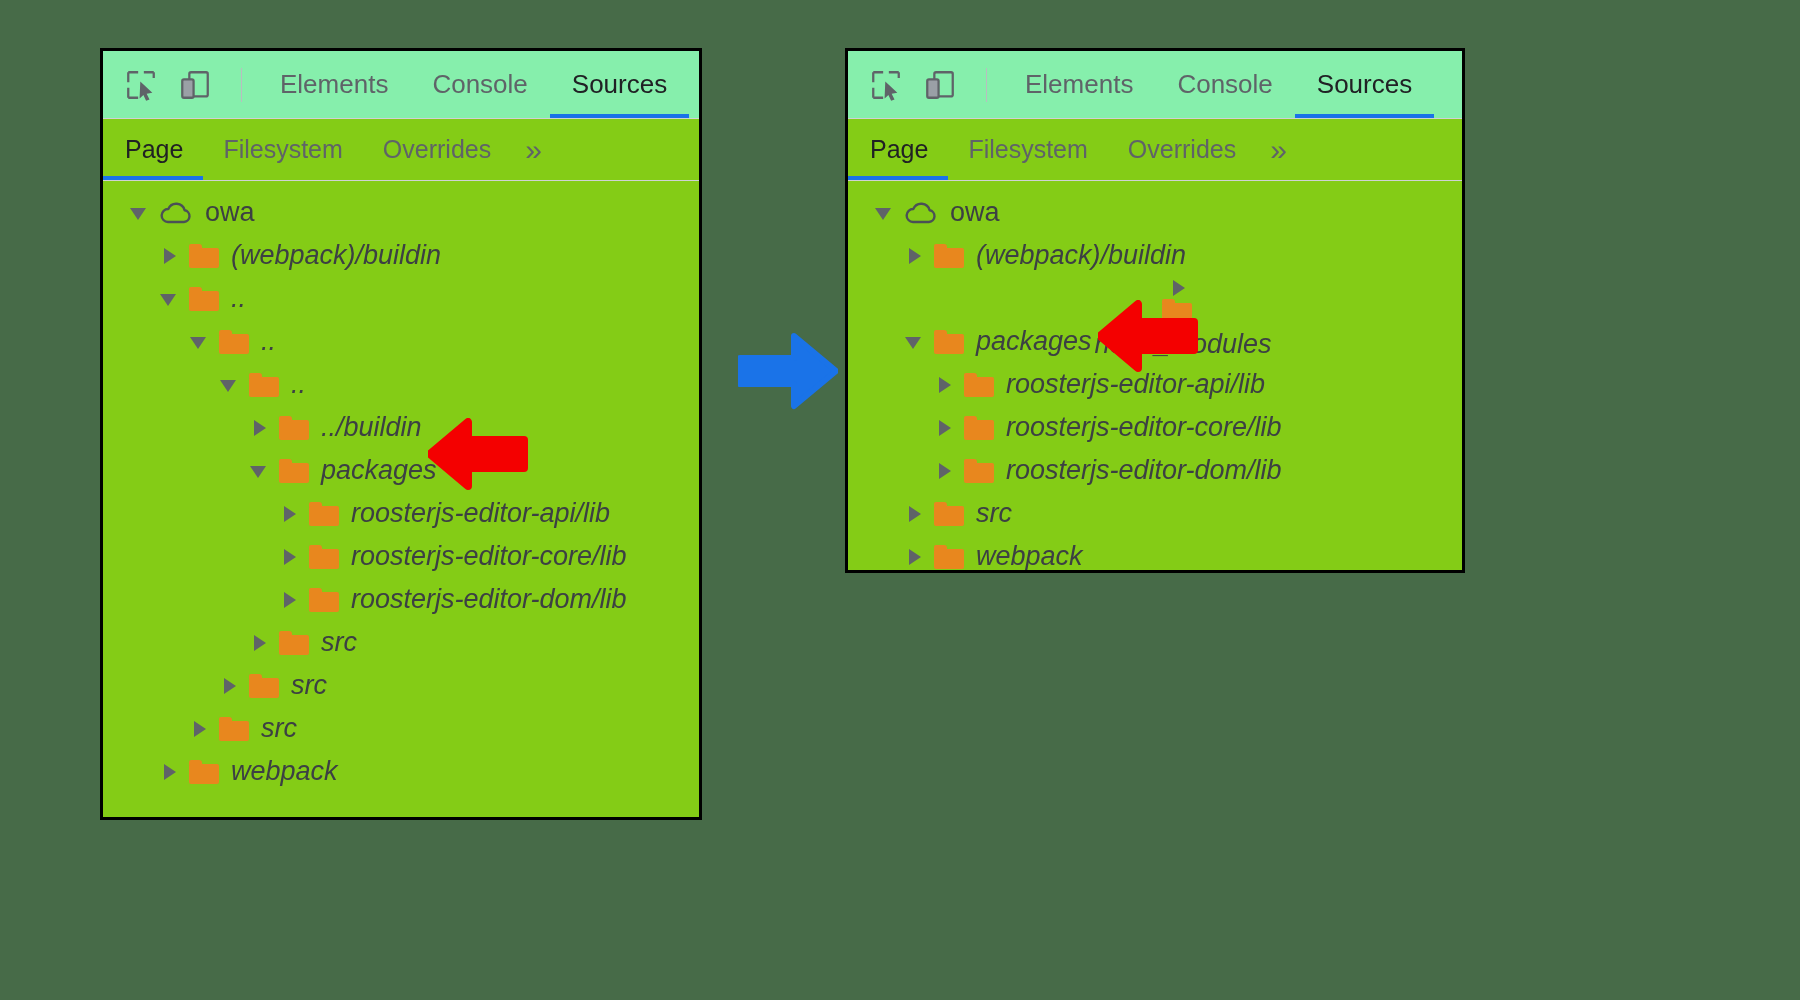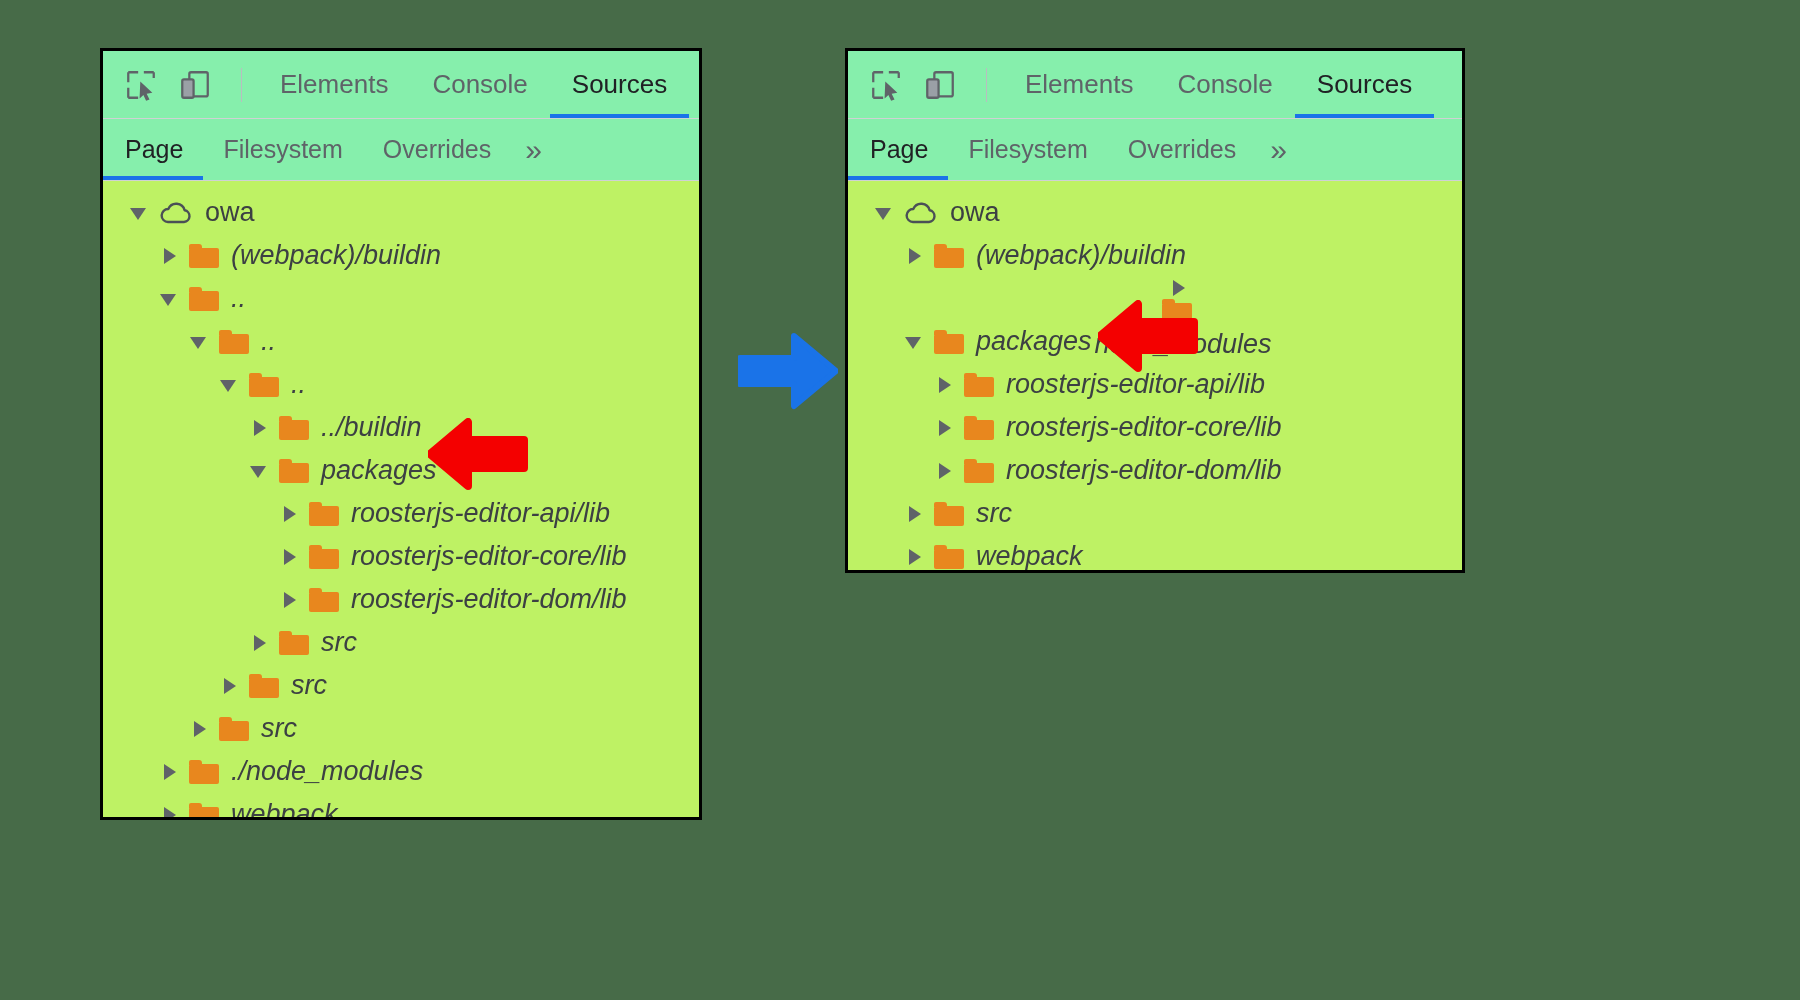--- a/index.html
+++ b/index.html
@@ -55,42 +55,42 @@
   }
   .tab.active{ color:#202124; }
   .tab.active::after{
     content:"";position:absolute;left:0;right:0;bottom:0;height:4px;background:#1a73e8;
   }
 
   
   .subtabs{
     display:flex;align-items:flex-start;
     height:62px;
-    background:#86efac;
+    background:#84cc16;
     border-bottom:1px solid #cfd2d4;
     box-sizing:border-box;
     position:relative;
   }
   .subtab{
     display:flex;align-items:center;height:100%;
     padding:0 20px;
     font-size:25px;color:#5f6368;white-space:nowrap;cursor:pointer;
     box-sizing:border-box;position:relative;
   }
   .subtab:first-child{padding-left:22px;}
   .subtab.active{color:#202124;}
   .subtab.active::after{
     content:"";position:absolute;left:0;right:0;bottom:0;height:4px;background:#1a73e8;
   }
   .subtab.chev{font-size:30px;padding:0 14px;letter-spacing:-2px;}
 
   
   .tree{
     padding-top:10px;
-    background:#bef264;
+    background:#84cc16;
     height:100%;
     box-sizing:border-box;
   }
   .row{
     display:flex;align-items:center;
     height:43px;
     cursor:pointer;
     white-space:nowrap;
   }
   .twisty{
@@ -281,28 +281,20 @@
             <span class="body"></span>
           </span>
           <span class="label">src</span>
         </div>
         <div class="row" style="padding-left: 56px;">
           <span class="twisty right"></span>
           <span class="folder-ico">
             <span class="tab-top"></span>
             <span class="body"></span>
           </span>
-          <span class="label">./node_modules</span>
-        </div>
-        <div class="row" style="padding-left: 56px;">
-          <span class="twisty right"></span>
-          <span class="folder-ico">
-            <span class="tab-top"></span>
-            <span class="body"></span>
-          </span>
           <span class="label">webpack</span>
         </div>
       </div>
   </div>
 
   <div class="devtools" id="panel-right">
 
     <div class="toolbar">
       <div class="tool-icons">
         <div class="tool-btn">

